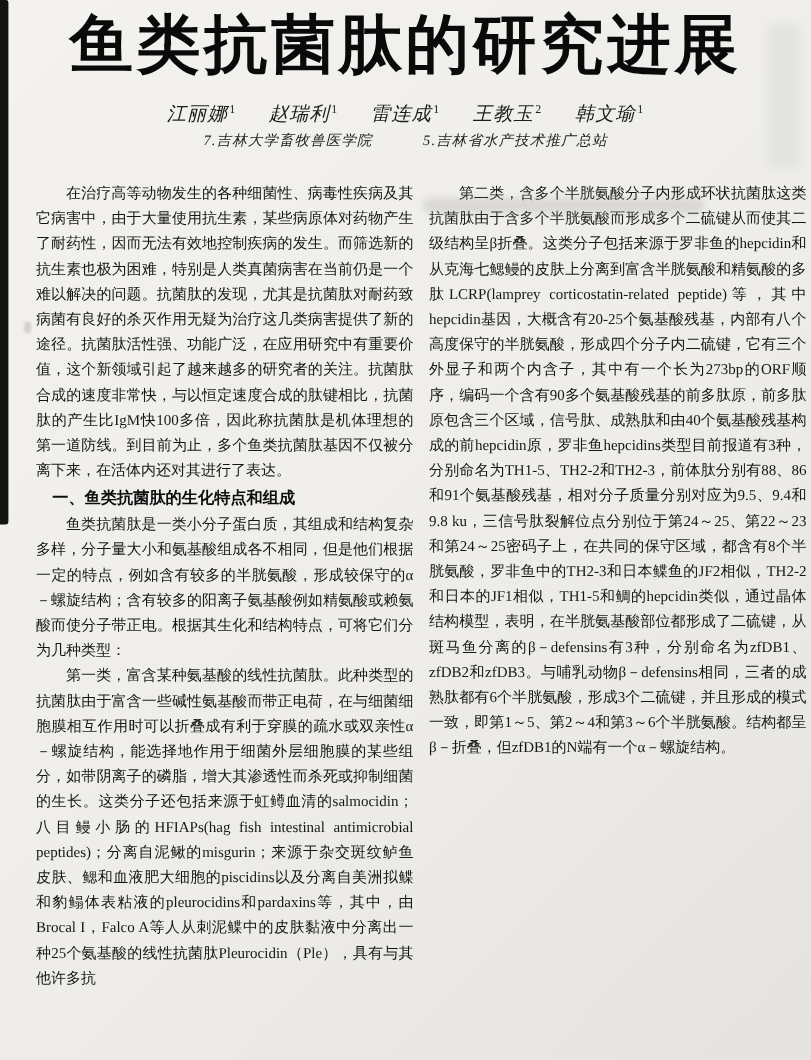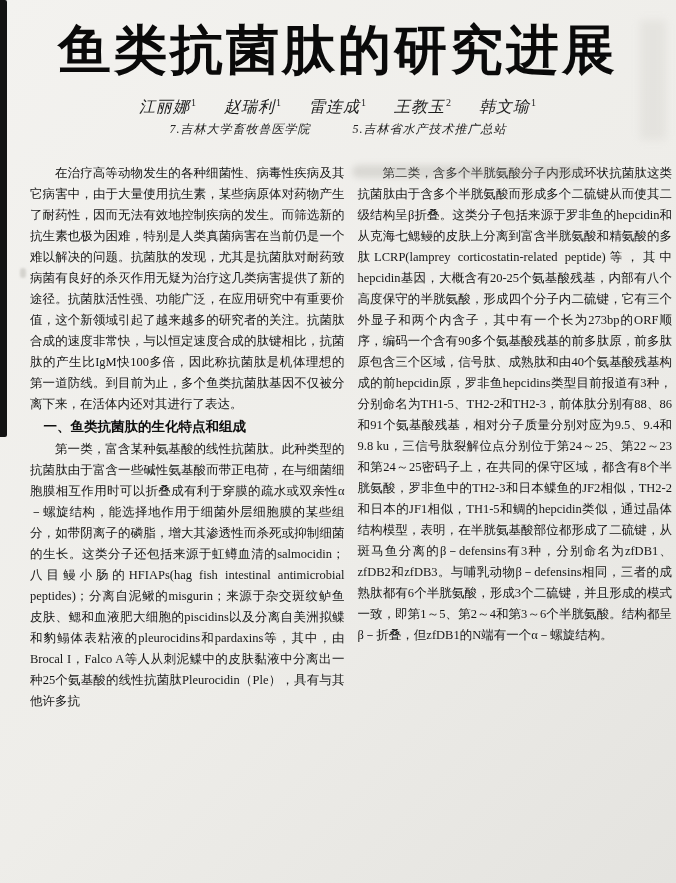--- a/index.html
+++ b/index.html
@@ -12,21 +12,21 @@
     position:absolute;inset:0;
     background:linear-gradient(135deg,#f3f2ef 0%,#eeede9 55%,#e4e3df 100%);
   }
   
   .edge-bar{position:absolute;left:0;top:0;width:7px;height:437px;background:#131313;border-radius:0 2px 2px 0;}
   .smudge-a{position:absolute;left:352px;top:165px;width:235px;height:13px;background:#a09e97;opacity:.28;filter:blur(3px);border-radius:7px;}
   .smudge-b{position:absolute;left:20px;top:268px;width:6px;height:10px;background:#b9b7b1;opacity:.5;filter:blur(1px);border-radius:3px;}
   .smudge-c{position:absolute;left:640px;top:20px;width:26px;height:120px;background:#c7c5bf;opacity:.25;filter:blur(4px);}
 
   .title{
-    margin:16px;padding-top:4px;text-align:center;
+    margin:4px;padding-top:4px;text-align:center;
     font-size:53px;font-weight:900;letter-spacing:3px;color:#0a0a0a;line-height:1.15;
   }
   .authors{
     margin-top:16px;text-align:center;font-style:italic;
     font-size:16px;color:#1c1c1c;letter-spacing:1px;
   }
   .author{margin:16px 11px;white-space:nowrap;}
   .author sup{font-size:10px;font-style:normal;margin-left:1px;}
   .affiliations{
     margin-top:3px;text-align:center;font-style:italic;
@@ -72,20 +72,21 @@
 
   <div class="affiliations">
     <span class="aff">7.吉林大学畜牧兽医学院</span>
     <span class="aff">5.吉林省水产技术推广总站</span>
   </div>
 
   <div class="columns">
     <div class="col">
       <p class="indent">在治疗高等动物发生的各种细菌性、病毒性疾病及其它病害中，由于大量使用抗生素，某些病原体对药物产生了耐药性，因而无法有效地控制疾病的发生。而筛选新的抗生素也极为困难，特别是人类真菌病害在当前仍是一个难以解决的问题。抗菌肽的发现，尤其是抗菌肽对耐药致病菌有良好的杀灭作用无疑为治疗这几类病害提供了新的途径。抗菌肽活性强、功能广泛，在应用研究中有重要价值，这个新领域引起了越来越多的研究者的关注。抗菌肽合成的速度非常快，与以恒定速度合成的肽键相比，抗菌肽的产生比IgM快100多倍，因此称抗菌肽是机体理想的第一道防线。到目前为止，多个鱼类抗菌肽基因不仅被分离下来，在活体内还对其进行了表达。</p>
       <h2 class="section-heading">一、鱼类抗菌肽的生化特点和组成</h2>
+      <p class="indent">鱼类抗菌肽是一类小分子蛋白质，其组成和结构复杂多样，分子量大小和氨基酸组成各不相同，但是他们根据一定的特点，例如含有较多的半胱氨酸，形成较保守的α－螺旋结构；含有较多的阳离子氨基酸例如精氨酸或赖氨酸而使分子带正电。根据其生化和结构特点，可将它们分为几种类型：</p>
       <p class="indent">第一类，富含某种氨基酸的线性抗菌肽。此种类型的抗菌肽由于富含一些碱性氨基酸而带正电荷，在与细菌细胞膜相互作用时可以折叠成有利于穿膜的疏水或双亲性α－螺旋结构，能选择地作用于细菌外层细胞膜的某些组分，如带阴离子的磷脂，增大其渗透性而杀死或抑制细菌的生长。这类分子还包括来源于虹鳟血清的salmocidin；八目鳗小肠的HFIAPs(hag fish intestinal antimicrobial peptides)；分离自泥鳅的misgurin；来源于杂交斑纹鲈鱼皮肤、鳃和血液肥大细胞的piscidins以及分离自美洲拟鲽和豹鳎体表粘液的pleurocidins和pardaxins等，其中，由Brocal I，Falco A等人从刺泥鲽中的皮肤黏液中分离出一种25个氨基酸的线性抗菌肽Pleurocidin（Ple），具有与其他许多抗</p>
     </div>
     <div class="col">
       <p class="indent">第二类，含多个半胱氨酸分子内形成环状抗菌肽这类抗菌肽由于含多个半胱氨酸而形成多个二硫键从而使其二级结构呈β折叠。这类分子包括来源于罗非鱼的hepcidin和从克海七鳃鳗的皮肤上分离到富含半胱氨酸和精氨酸的多肽LCRP(lamprey corticostatin-related peptide)等，其中hepcidin基因，大概含有20-25个氨基酸残基，内部有八个高度保守的半胱氨酸，形成四个分子内二硫键，它有三个外显子和两个内含子，其中有一个长为273bp的ORF顺序，编码一个含有90多个氨基酸残基的前多肽原，前多肽原包含三个区域，信号肽、成熟肽和由40个氨基酸残基构成的前hepcidin原，罗非鱼hepcidins类型目前报道有3种，分别命名为TH1-5、TH2-2和TH2-3，前体肽分别有88、86和91个氨基酸残基，相对分子质量分别对应为9.5、9.4和9.8 ku，三信号肽裂解位点分别位于第24～25、第22～23和第24～25密码子上，在共同的保守区域，都含有8个半胱氨酸，罗非鱼中的TH2-3和日本鲽鱼的JF2相似，TH2-2和日本的JF1相似，TH1-5和鲷的hepcidin类似，通过晶体结构模型，表明，在半胱氨基酸部位都形成了二硫键，从斑马鱼分离的β－defensins有3种，分别命名为zfDB1、zfDB2和zfDB3。与哺乳动物β－defensins相同，三者的成熟肽都有6个半胱氨酸，形成3个二硫键，并且形成的模式一致，即第1～5、第2～4和第3～6个半胱氨酸。结构都呈β－折叠，但zfDB1的N端有一个α－螺旋结构。</p>
     </div>
   </div>
 
 </div>
 
 </body></html>

